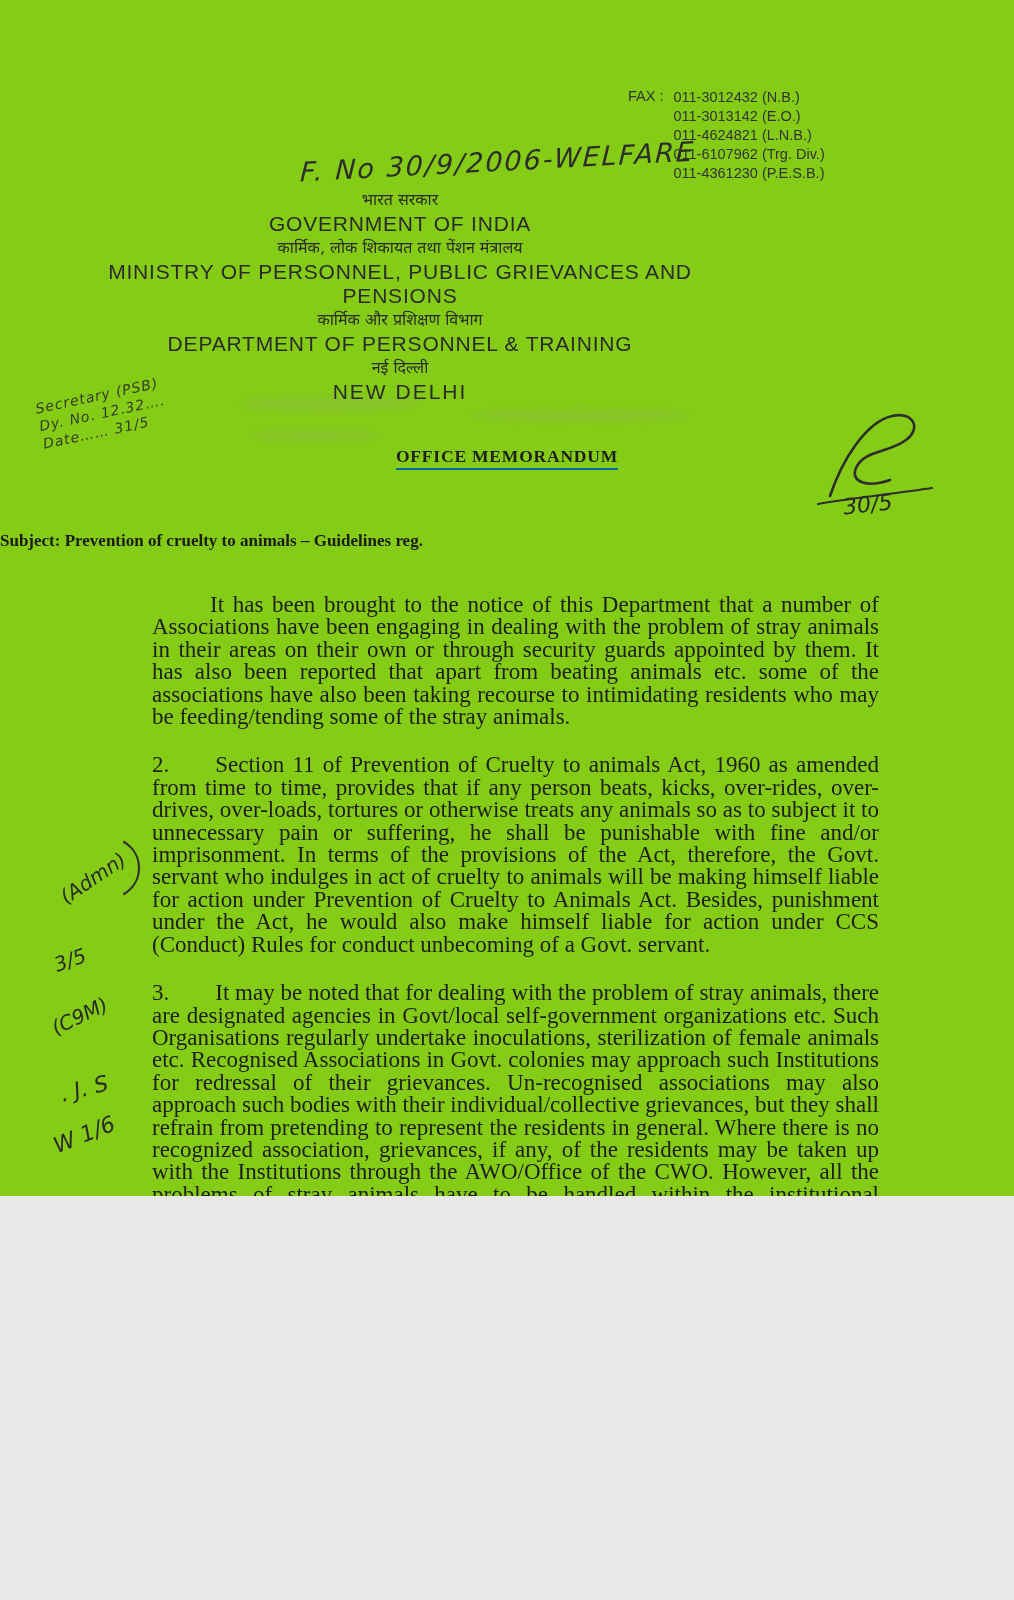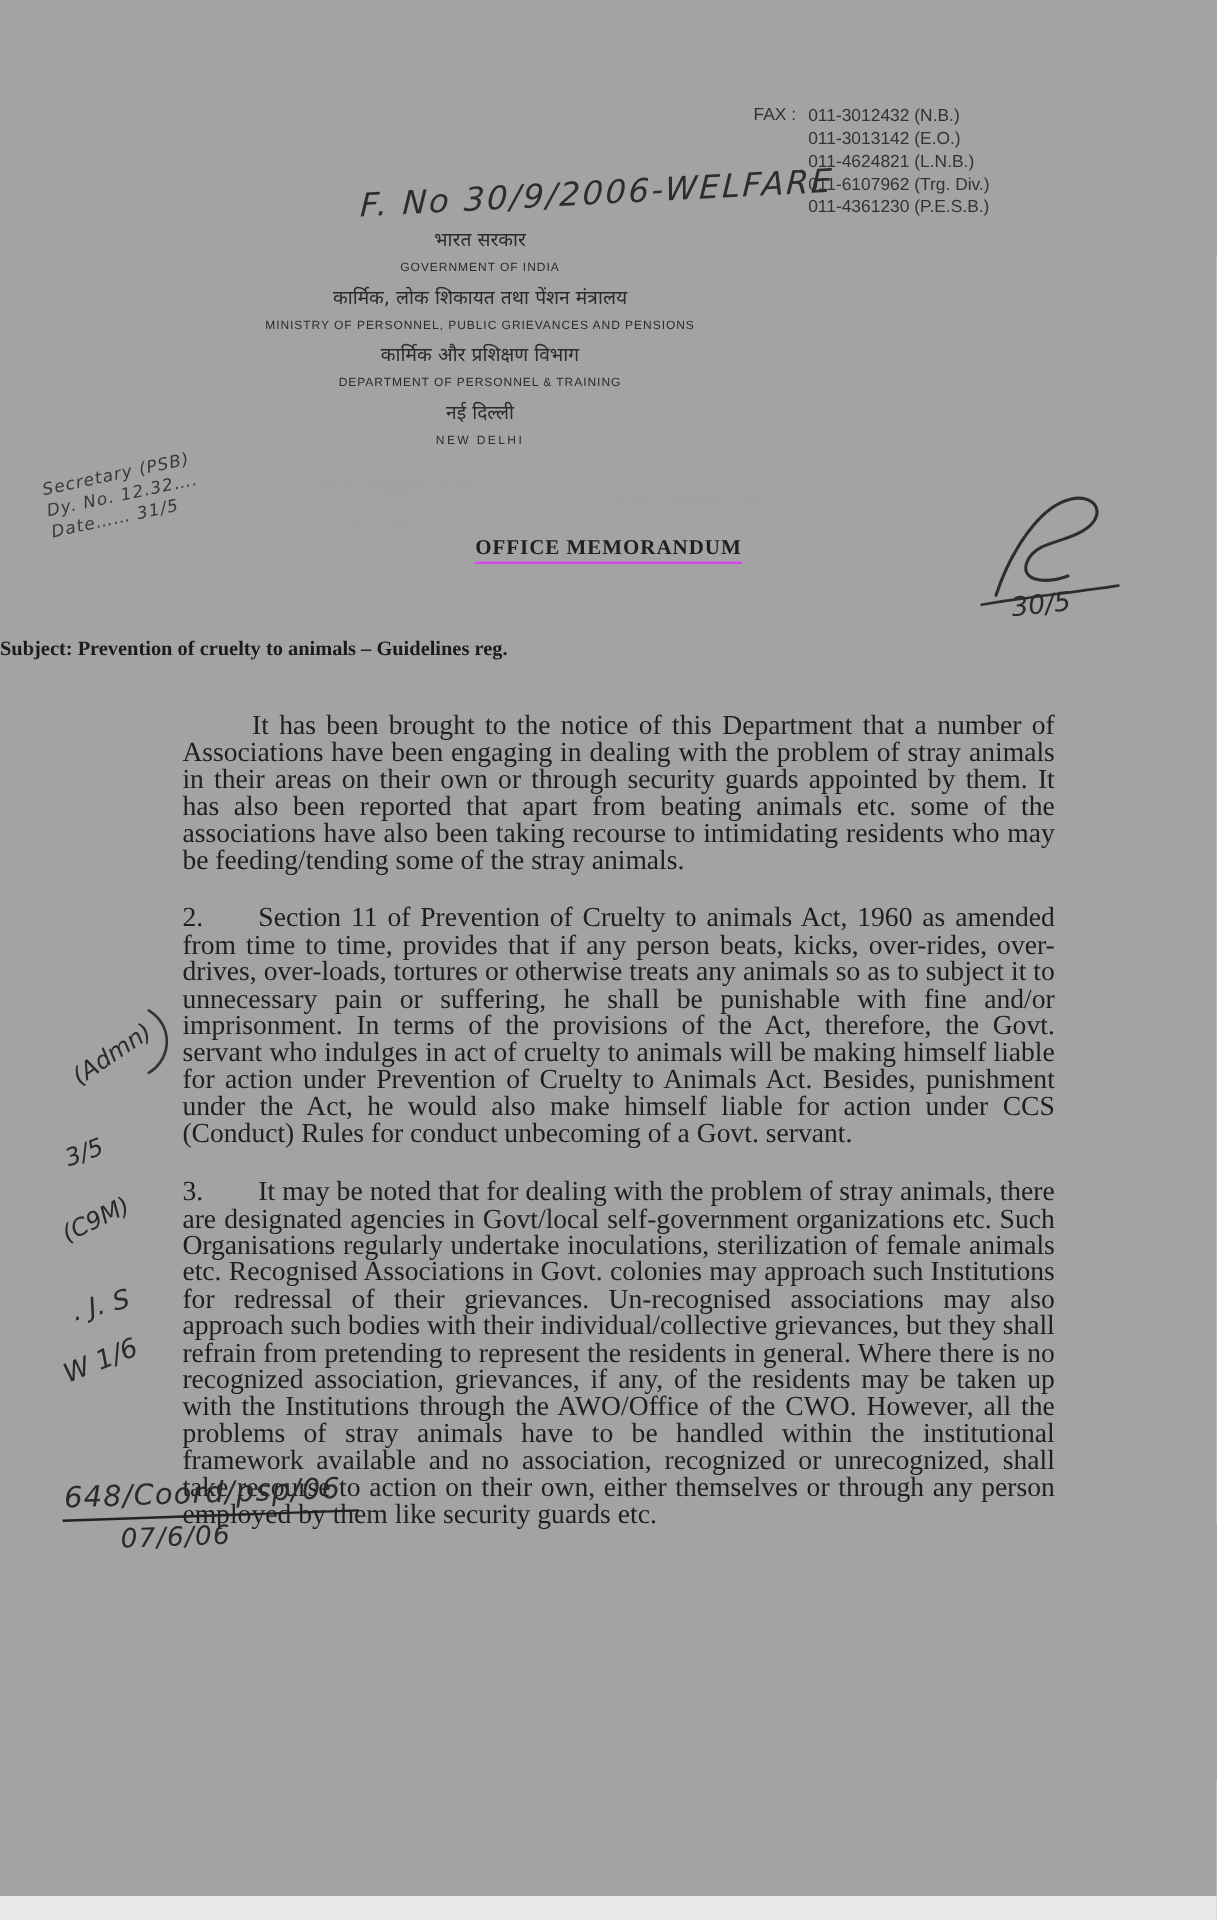--- a/index.html
+++ b/index.html
@@ -1,47 +1,47 @@
 <!DOCTYPE html>
 <html><head>
 <meta charset="utf-8">
 <style>
   html,body { margin:0; padding:0; background:#e8e8e6; }
   .page {
-    position:relative; width:1014px; height:1580px; margin:0 auto;
-    background:#a3a3a3; overflow:hidden;
+    position:relative; width:1014px; height:1196px; margin:0 auto;
+    background:#84cc16; overflow:hidden;
     font-family:"Liberation Serif", serif; color:#1f1f1f;
   }
   
   .abs { position:absolute; }
   .hw { font-family:"DejaVu Sans", sans-serif; font-style:italic; color:#2a2a2a; }
   
   .fax { top:88px; left:628px; display:flex; gap:10px;
          font-family:"Liberation Sans", sans-serif; font-size:14.5px; color:#333; }
   .fax-label { white-space:nowrap; }
   .fax-lines div { line-height:19px; }
   
   .file-no { top:146px; left:300px; font-size:27px; letter-spacing:2px;
              transform:rotate(-3deg) skewX(-6deg); color:#2d2d2d; }
   
   .letterhead { top:188px; left:100px; width:600px; text-align:center; }
   .letterhead .hi { font-size:16px; line-height:24px; font-family:"DejaVu Sans", sans-serif; color:#2b2b2b; }
-  .letterhead .en { font-size:10px; line-height:24px; letter-spacing:0.8px;
+  .letterhead .en { font-size:21px; line-height:24px; letter-spacing:0.8px;
                     font-family:"Liberation Sans", sans-serif; color:#2b2b2b; }
   .letterhead .en.city { letter-spacing:2px; }
   
   .address { top:330px; left:640px; width:235px; text-align:right;
              font-size:17px; line-height:23px; color:#1d1d1d; }
   
   .stamp { top:386px; left:38px; transform:rotate(-12deg); opacity:0.88; }
   .stamp div { font-size:14px; line-height:18px; letter-spacing:1px; }
   
   .title-wrap { top:446px; left:0; width:1014px; text-align:center; }
   .title { display:inline-block; font-weight:bold; font-size:17.5px; letter-spacing:0.8px;
-           border-bottom:2px solid #d946ef; padding-bottom:1px; }
+           border-bottom:2px solid #0369a1; padding-bottom:1px; }
   
   .signature { top:408px; left:810px; }
   .sig-note { top:492px; left:843px; font-size:22px; transform:rotate(-6deg); }
   
   .subject { top:531px; left:0; width:1014px; text-align:left;
              font-weight:bold; font-size:17px; color:#1b1b1b; }
   
   .memo-body { top:594px; left:152px; width:727px;
                font-size:23px; line-height:22.4px; text-align:justify; color:#1e1e1e; }
   .memo-body p { margin:0 0 26px 0; }

